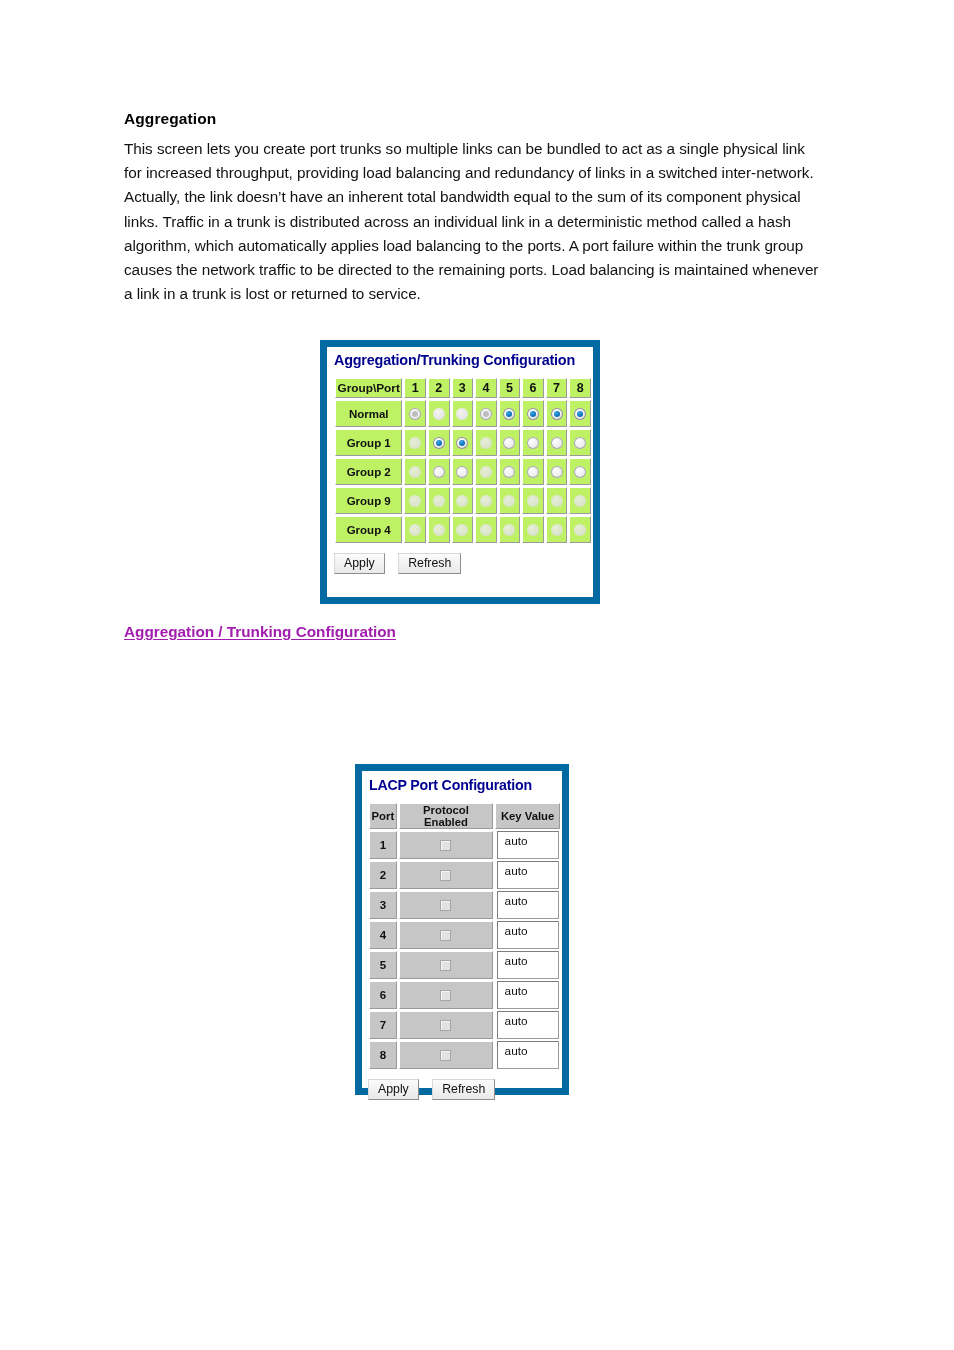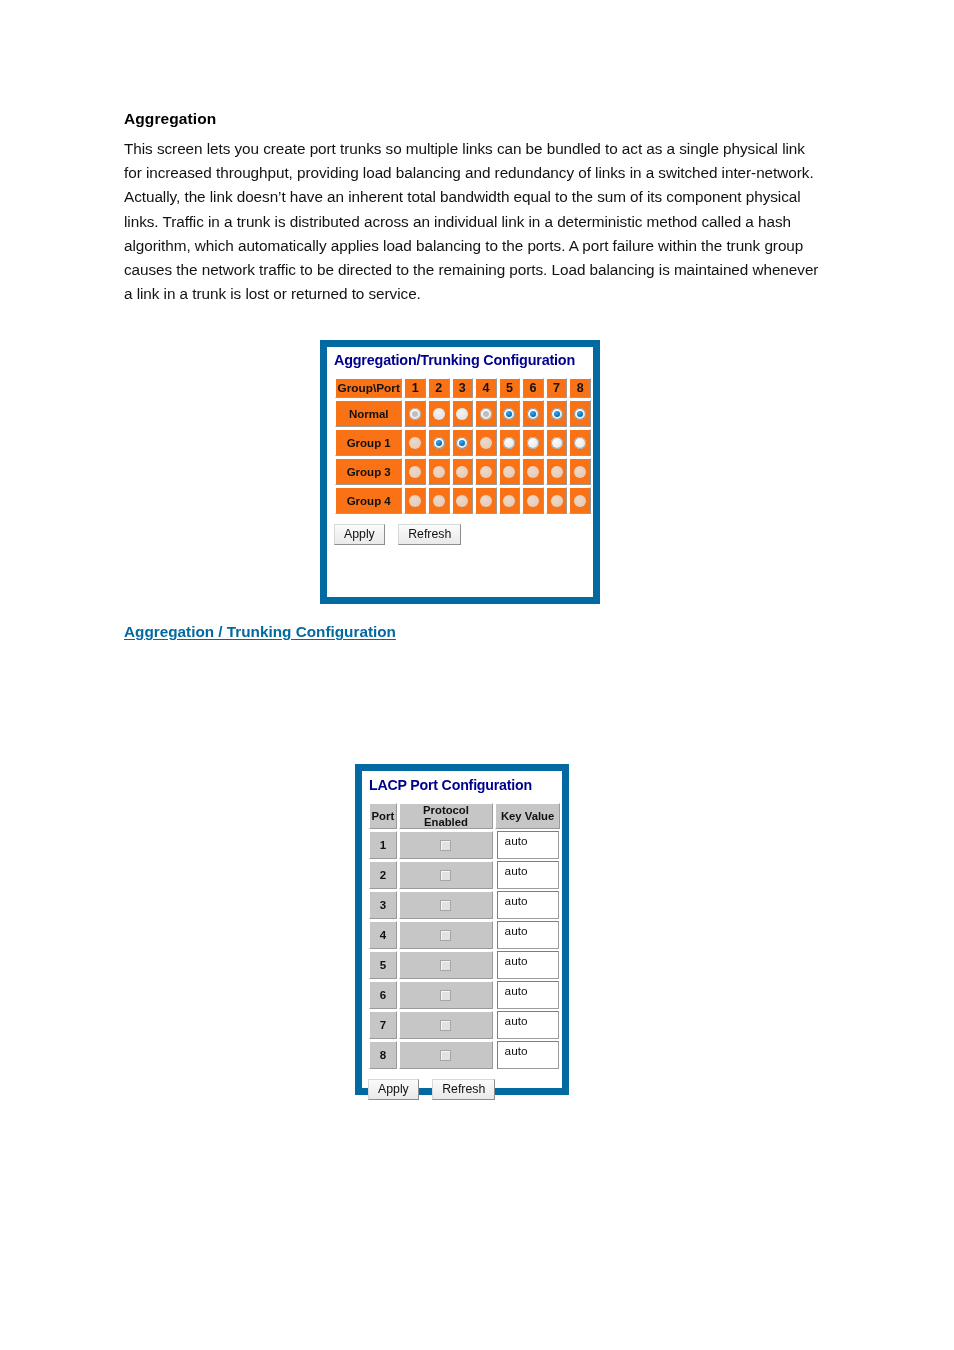--- a/index.html
+++ b/index.html
@@ -30,21 +30,21 @@
     line-height: 24.2px;
     color: #121212;
     margin: 0;
     text-align: left;
     letter-spacing: -.05px;
   }
 
   h3.sub-title {
     font-size: 15.3px;
     font-weight: bold;
-    color: #0369a1;
+    color: #a21caf;
     margin: 0 0 3px 0;
     text-decoration: underline;
     text-underline-offset: 2px;
   }
   h3.plain-title {
     font-size: 15.3px;
     font-weight: bold;
     color: #000;
     margin: 0 0 6px 0;
   }
@@ -66,21 +66,21 @@
   #agg-panel { left: 320px; top: 340px; width: 280px; height: 264px; }
   #agg-panel .ui-title { font-size: 14.4px; padding: 5px 6px 2px 7px; }
 
   table.agg {
     border-collapse: separate;
     border-spacing: 2px;
     margin: 6px 0 0 6px;
     table-layout: fixed;
   }
   table.agg td, table.agg th {
-    background: #f97316;
+    background: #bef264;
     border: 1px solid #ffffff;
     border-right-color: #9a9a9a;
     border-bottom-color: #9a9a9a;
     text-align: center;
     vertical-align: middle;
     font-size: 11.5px;
     font-weight: bold;
     color: #111;
     padding: 0;
   }
@@ -251,21 +251,32 @@
             <td class="cell"><span class="radio dim"></span></td>
             <td class="cell"><span class="radio on"></span></td>
             <td class="cell"><span class="radio on"></span></td>
             <td class="cell"><span class="radio dim"></span></td>
             <td class="cell"><span class="radio off-ring"></span></td>
             <td class="cell"><span class="radio off-ring"></span></td>
             <td class="cell"><span class="radio off-ring"></span></td>
             <td class="cell"><span class="radio off-ring"></span></td>
           </tr>
           <tr>
-            <td class="rowlabel">Group 3</td>
+            <td class="rowlabel">Group 2</td>
+            <td class="cell"><span class="radio dim"></span></td>
+            <td class="cell"><span class="radio off-ring"></span></td>
+            <td class="cell"><span class="radio off-ring"></span></td>
+            <td class="cell"><span class="radio dim"></span></td>
+            <td class="cell"><span class="radio off-ring"></span></td>
+            <td class="cell"><span class="radio off-ring"></span></td>
+            <td class="cell"><span class="radio off-ring"></span></td>
+            <td class="cell"><span class="radio off-ring"></span></td>
+          </tr>
+          <tr>
+            <td class="rowlabel">Group 9</td>
             <td class="cell"><span class="radio dim"></span></td>
             <td class="cell"><span class="radio dim"></span></td>
             <td class="cell"><span class="radio dim"></span></td>
             <td class="cell"><span class="radio dim"></span></td>
             <td class="cell"><span class="radio dim"></span></td>
             <td class="cell"><span class="radio dim"></span></td>
             <td class="cell"><span class="radio dim"></span></td>
             <td class="cell"><span class="radio dim"></span></td>
           </tr>
           <tr>

